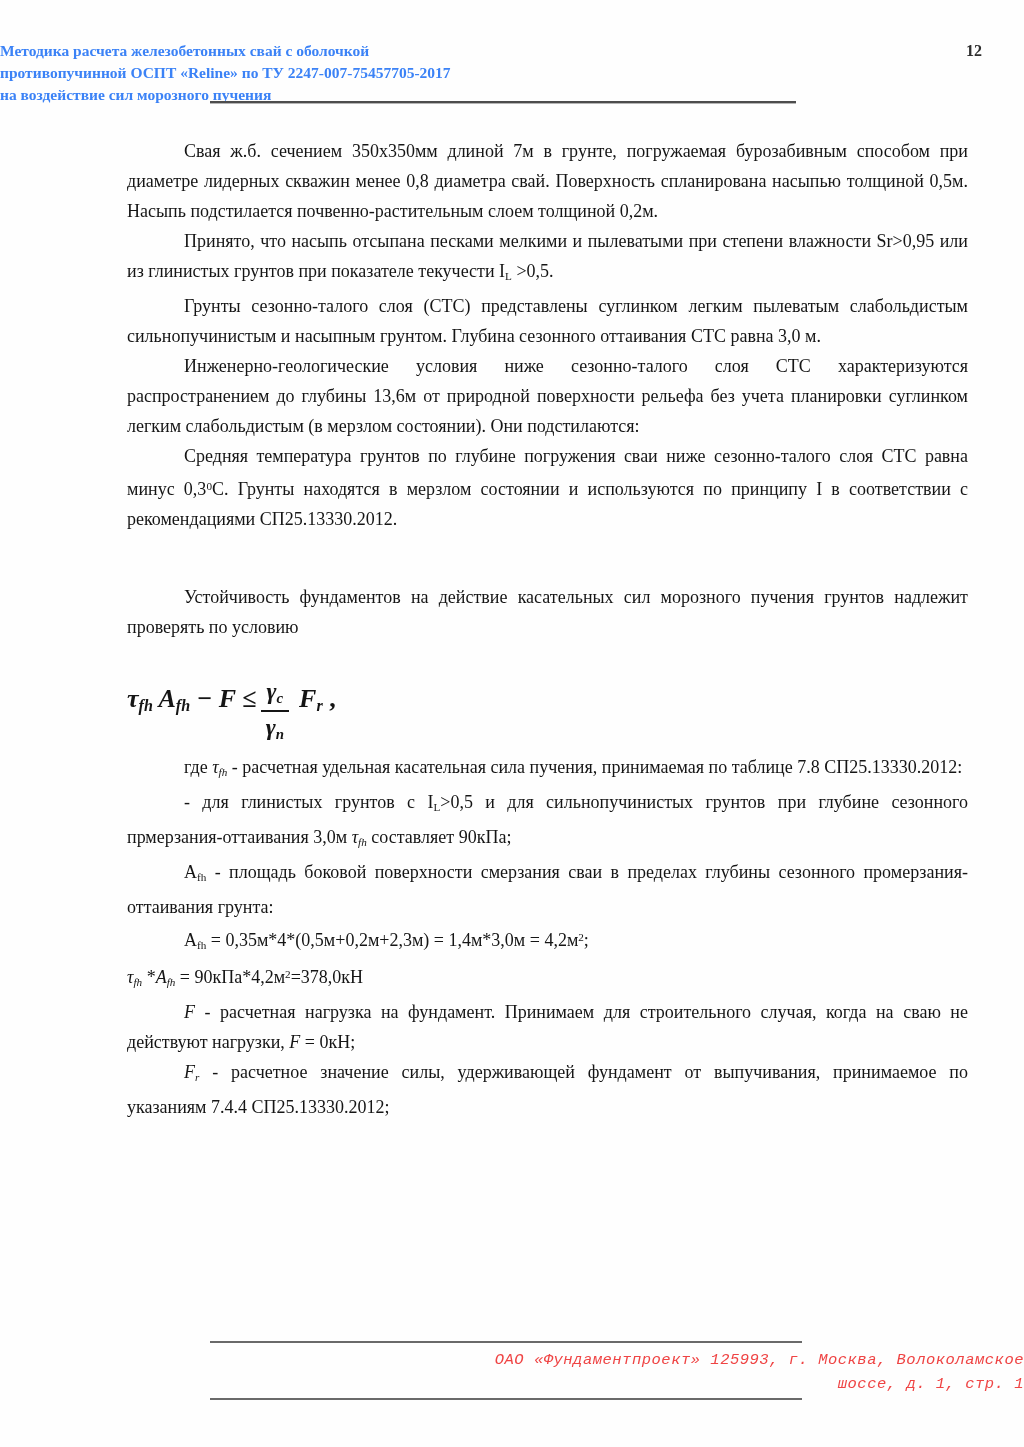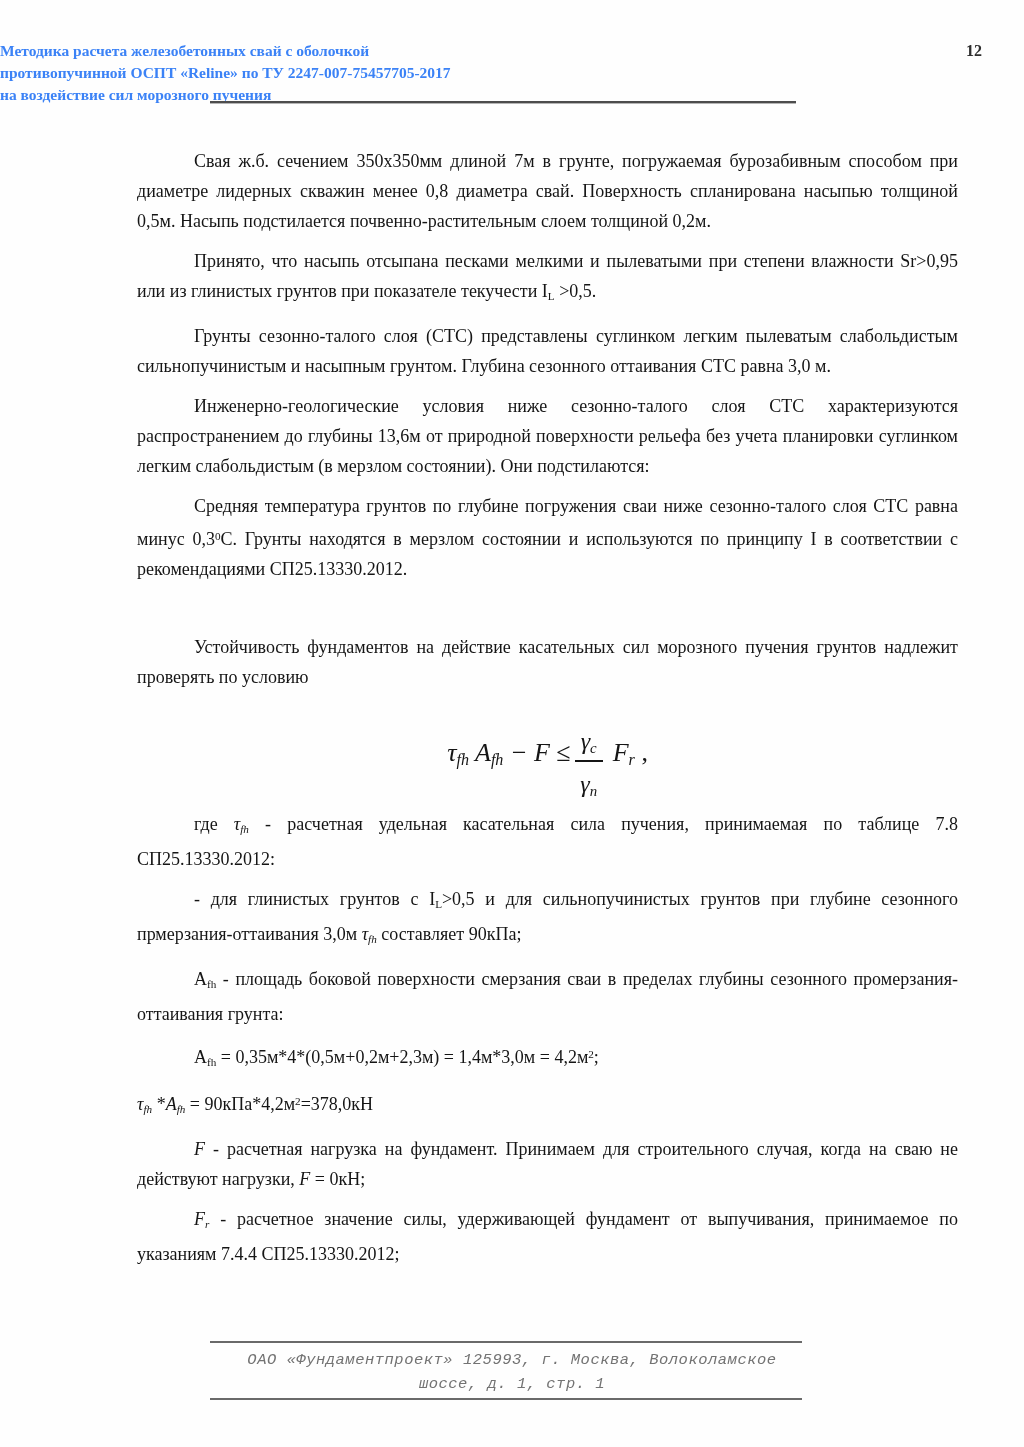--- a/index.html
+++ b/index.html
@@ -38,58 +38,59 @@
     border-bottom: 1px solid #b5b5b5;
   }
   .content {
     position: absolute;
     top: 136px; left: 127px;
     width: 841px;
     font-size: 18px;
     line-height: 30px;
     text-align: justify;
   }
-  .content p { margin: 10px; }
+  .content p { margin: 0; }
   .ind { text-indent: 57px; }
   .gap-top { margin-top: 48px !important; }
   .left-align { text-align: left; }
   .center { text-align: left; }
   .sub { font-size: 0.62em; vertical-align: -0.25em; }
   .sup { font-size: 0.62em; vertical-align: 0.45em; }
   .i { font-style: italic; }
   .formula {
-    display: flex; justify-content: center; align-items: center;
+    display: flex; align-items: center;
     font-size: 26px; line-height: 1.15;
     margin: 16px 0 10px;
+    font-weight: bold;
   }
   .frac {
     display: inline-flex; flex-direction: column; align-items: center;
     margin: 0 10px 0 4px;
     font-size: 24px;
   }
   .frac-top { border-bottom: 2px solid #151515; padding: 0 6px 3px; margin-top: 20px; }
-  .frac-bot { padding-top: 9px; }
+  .frac-bot { padding-top: 2px; }
   .calc-line { font-size: 18px; }
   .footer-rule {
     position: absolute; left: 210px;
     width: 592px; height: 2px;
     background: #6a6a6a;
   }
   .footer-rule.top { top: 1341px; }
   .footer-rule.bottom { top: 1398px; }
   .footer {
     position: absolute;
     top: 1348px; left: 0; width: 100%;
-    text-align: center;
+    text-align: right;
     font-family: "Liberation Mono", monospace;
     font-style: italic;
     font-size: 15.5px;
     line-height: 24px;
     letter-spacing: 0.5px;
-    color: #737373;
+    color: #ef4444;
   }
 </style>
 </head>
 <body>
 
 <div class="page">
 
   <div class="page-number">12</div>
 
   <div class="header">

